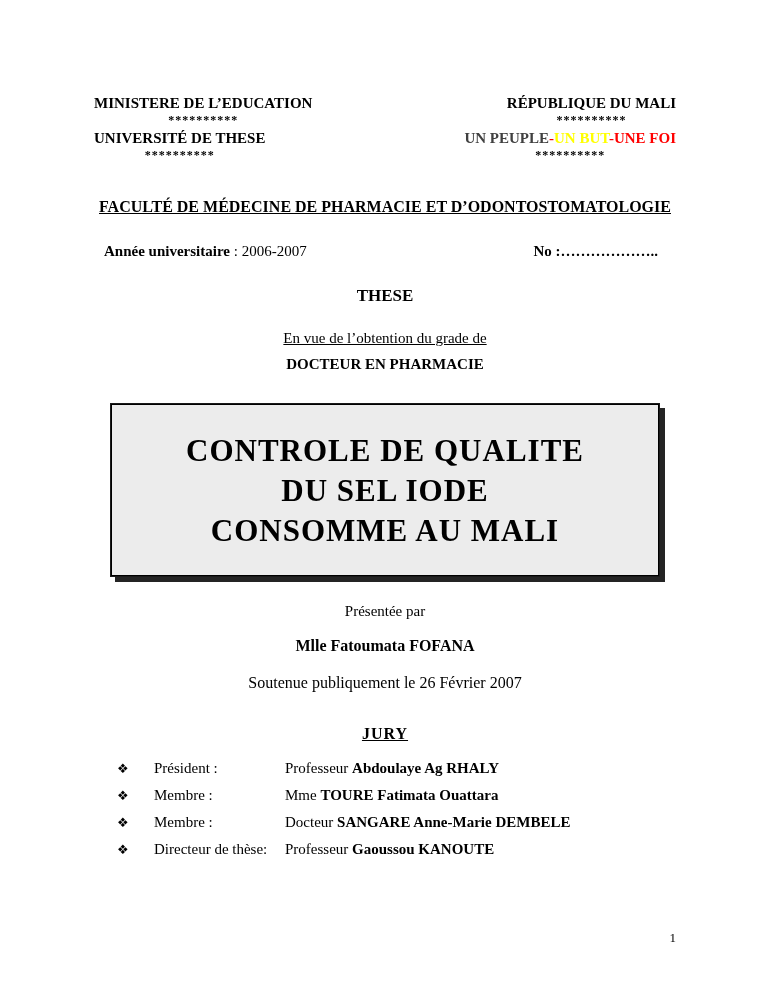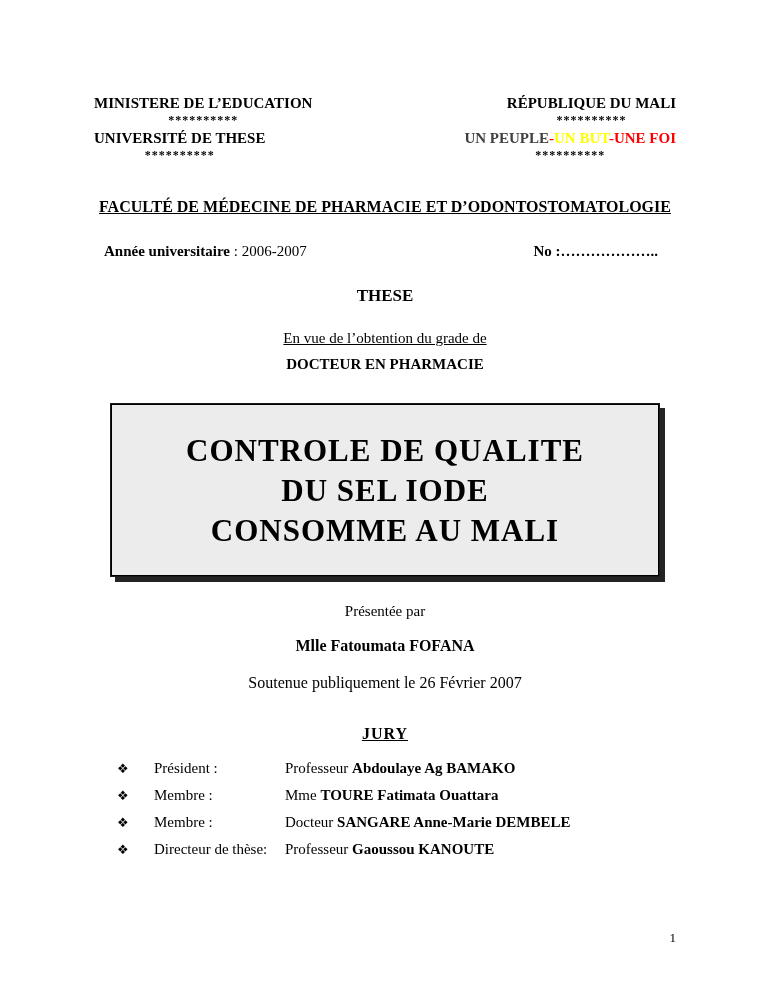--- a/index.html
+++ b/index.html
@@ -156,21 +156,21 @@
 
     <div class="presented-by">Présentée par</div>
     <div class="author">Mlle Fatoumata FOFANA</div>
     <div class="defense">Soutenue publiquement le 26 Février 2007</div>
 
     <div class="jury-title">JURY</div>
     <div class="jury-list">
       <div class="jury-row">
         <span class="jury-bullet">❖</span>
         <span class="jury-role">Président :</span>
-        <span class="jury-name"><span>Professeur </span><b>Abdoulaye Ag BAMAKO</b></span>
+        <span class="jury-name"><span>Professeur </span><b>Abdoulaye Ag RHALY</b></span>
       </div>
       <div class="jury-row">
         <span class="jury-bullet">❖</span>
         <span class="jury-role">Membre :</span>
         <span class="jury-name"><span>Mme </span><b>TOURE Fatimata Ouattara</b></span>
       </div>
       <div class="jury-row">
         <span class="jury-bullet">❖</span>
         <span class="jury-role">Membre :</span>
         <span class="jury-name"><span>Docteur </span><b>SANGARE Anne-Marie DEMBELE</b></span>

